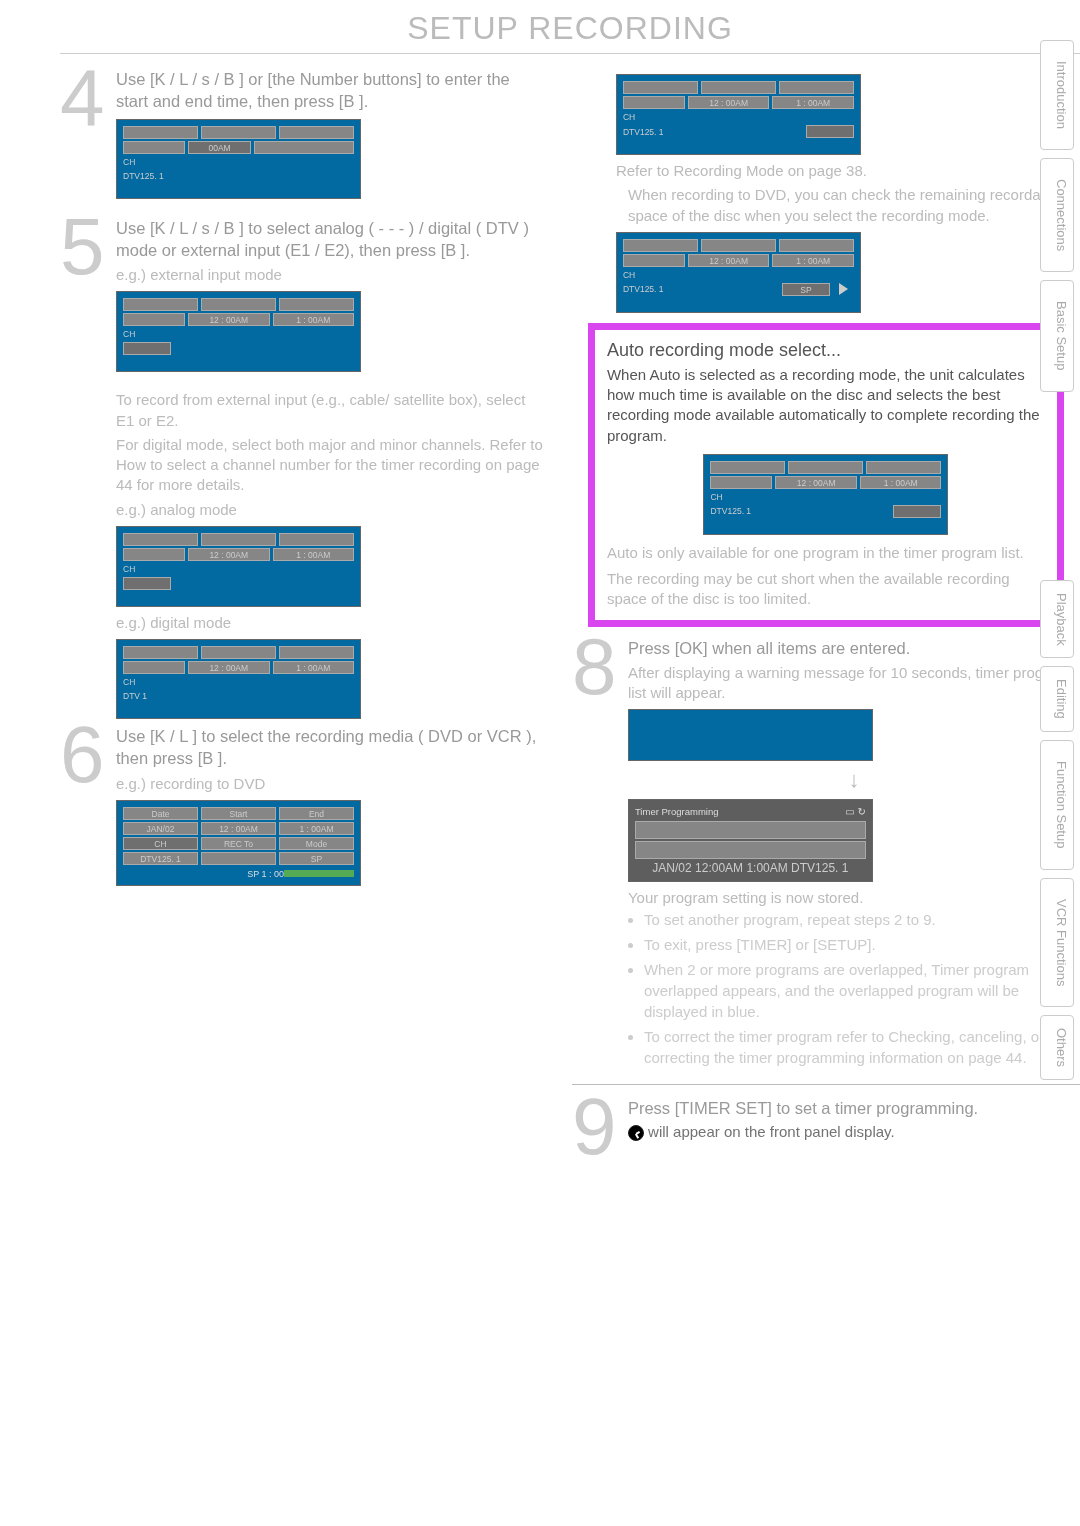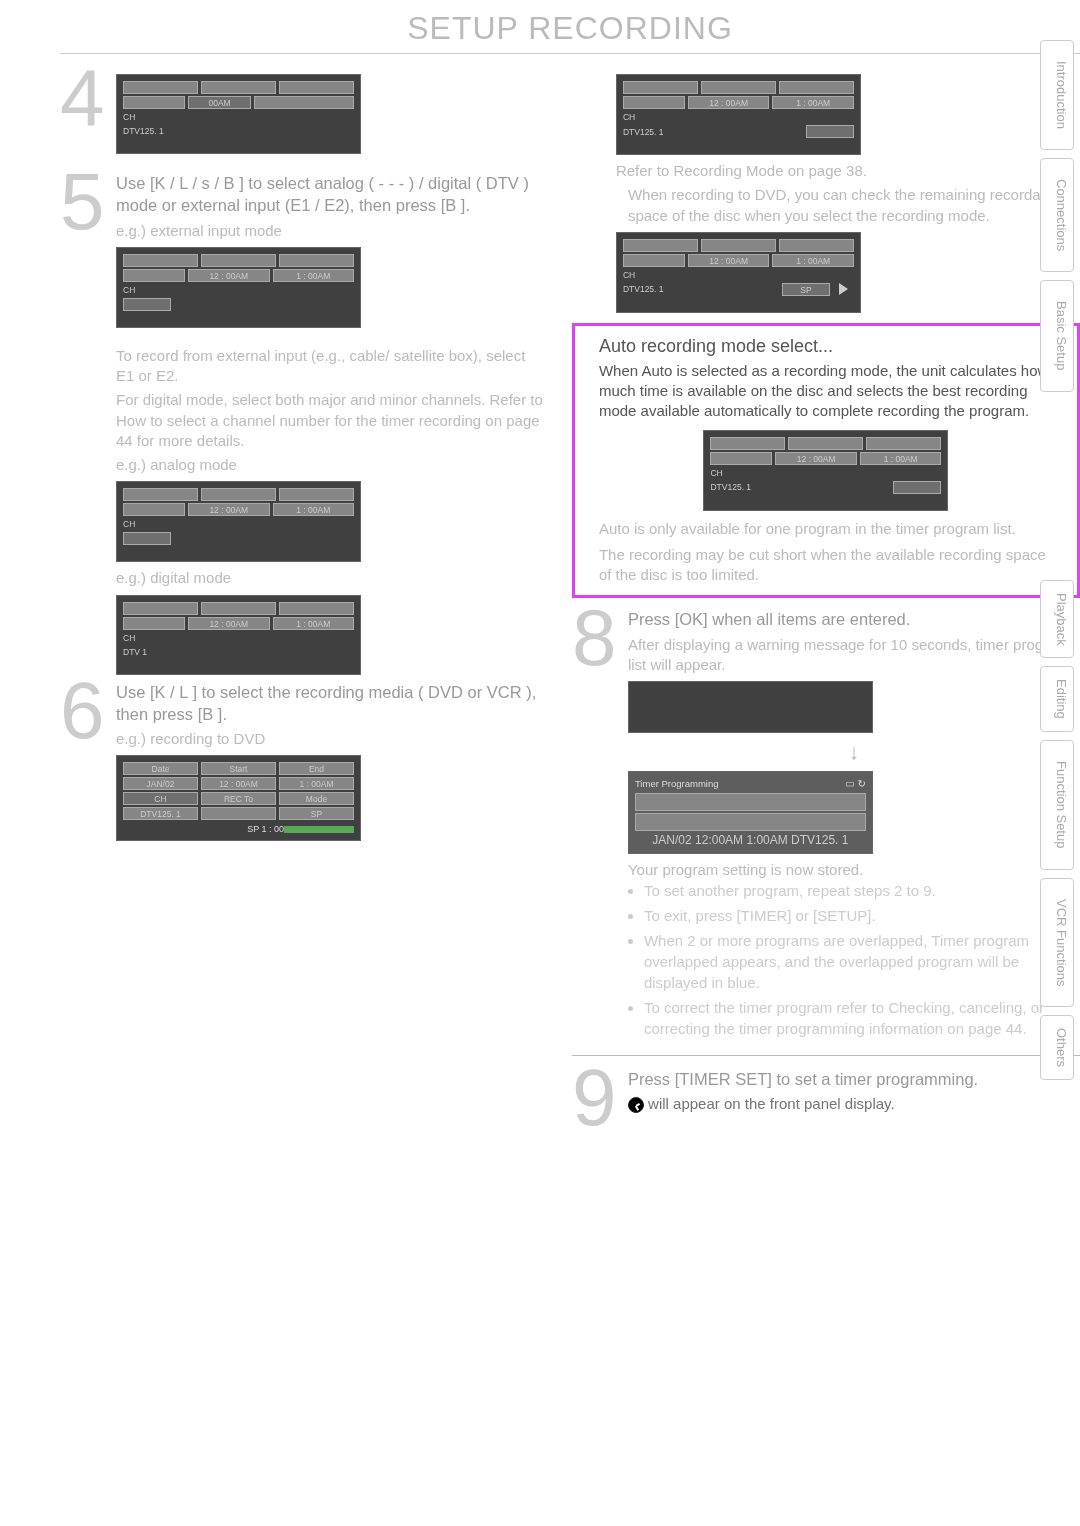--- a/index.html
+++ b/index.html
@@ -47,21 +47,21 @@
     margin-bottom: 4px;
   }
   .step .note, .notetext {
     font-size: 15px;
     line-height: 1.35;
     color: #bbb;
     margin-top: 4px;
   }
   .indent { padding-left: 56px; }
   .diagram {
-    background: #404040;
+    background: #0369a1;
     border: 1px solid #666;
     width: 245px;
     padding: 6px;
     margin: 6px 0 6px 0;
     color: #ddd;
     font-size: 9.5px;
     position: relative;
   }
   .diagram.tall { padding-bottom: 14px; }
   .drow { display: flex; gap: 3px; margin-bottom: 2px; align-items:center;}
@@ -78,23 +78,23 @@
     overflow: hidden;
     text-align:center;
   }
   .dcell.dark { background:#6f6f6f; }
   .dcell.w { flex: none; width:62px;}
   .dlab { font-size: 8.5px; color:#ccc; margin:1px 0;}
   .arrow-down {
     color:#bbb; font-size:22px;text-align:center;margin:4px 0;
   }
   .infobox {
-    border: 3px solid #d946ef;
-    padding: 10px 24px;
-    margin: 10px 0;
+    border: 7px solid #d946ef;
+    padding: 10px 12px;
+    margin: 10px 16px;
   }
   .infobox h3 {
     font-size: 18px;
     font-weight: 400;
     color: #555;
     margin-bottom: 4px;
   }
   .infobox p {
     font-size: 15px;
     line-height: 1.35;
@@ -162,20 +162,21 @@
 <div class="page">
   <div class="title">SETUP RECORDING</div>
 
   <div class="cols">
 
     <div class="col">
 
       <div class="step">
         <div class="num">4</div>
         <div class="body">
+          <div class="instruction">Use [K / L / s / B ] or [the Number buttons] to enter the start and end time, then press [B ].</div>
           <div class="diagram tall">
             <div class="drow">
                 <div class="dcell"></div>
                 <div class="dcell"></div>
                 <div class="dcell"></div>
               </div>
             <div class="drow">
                 <div class="dcell w"></div>
                 <div class="dcell dark" style="flex:.6">00AM</div>
                 <div class="dcell"></div>

